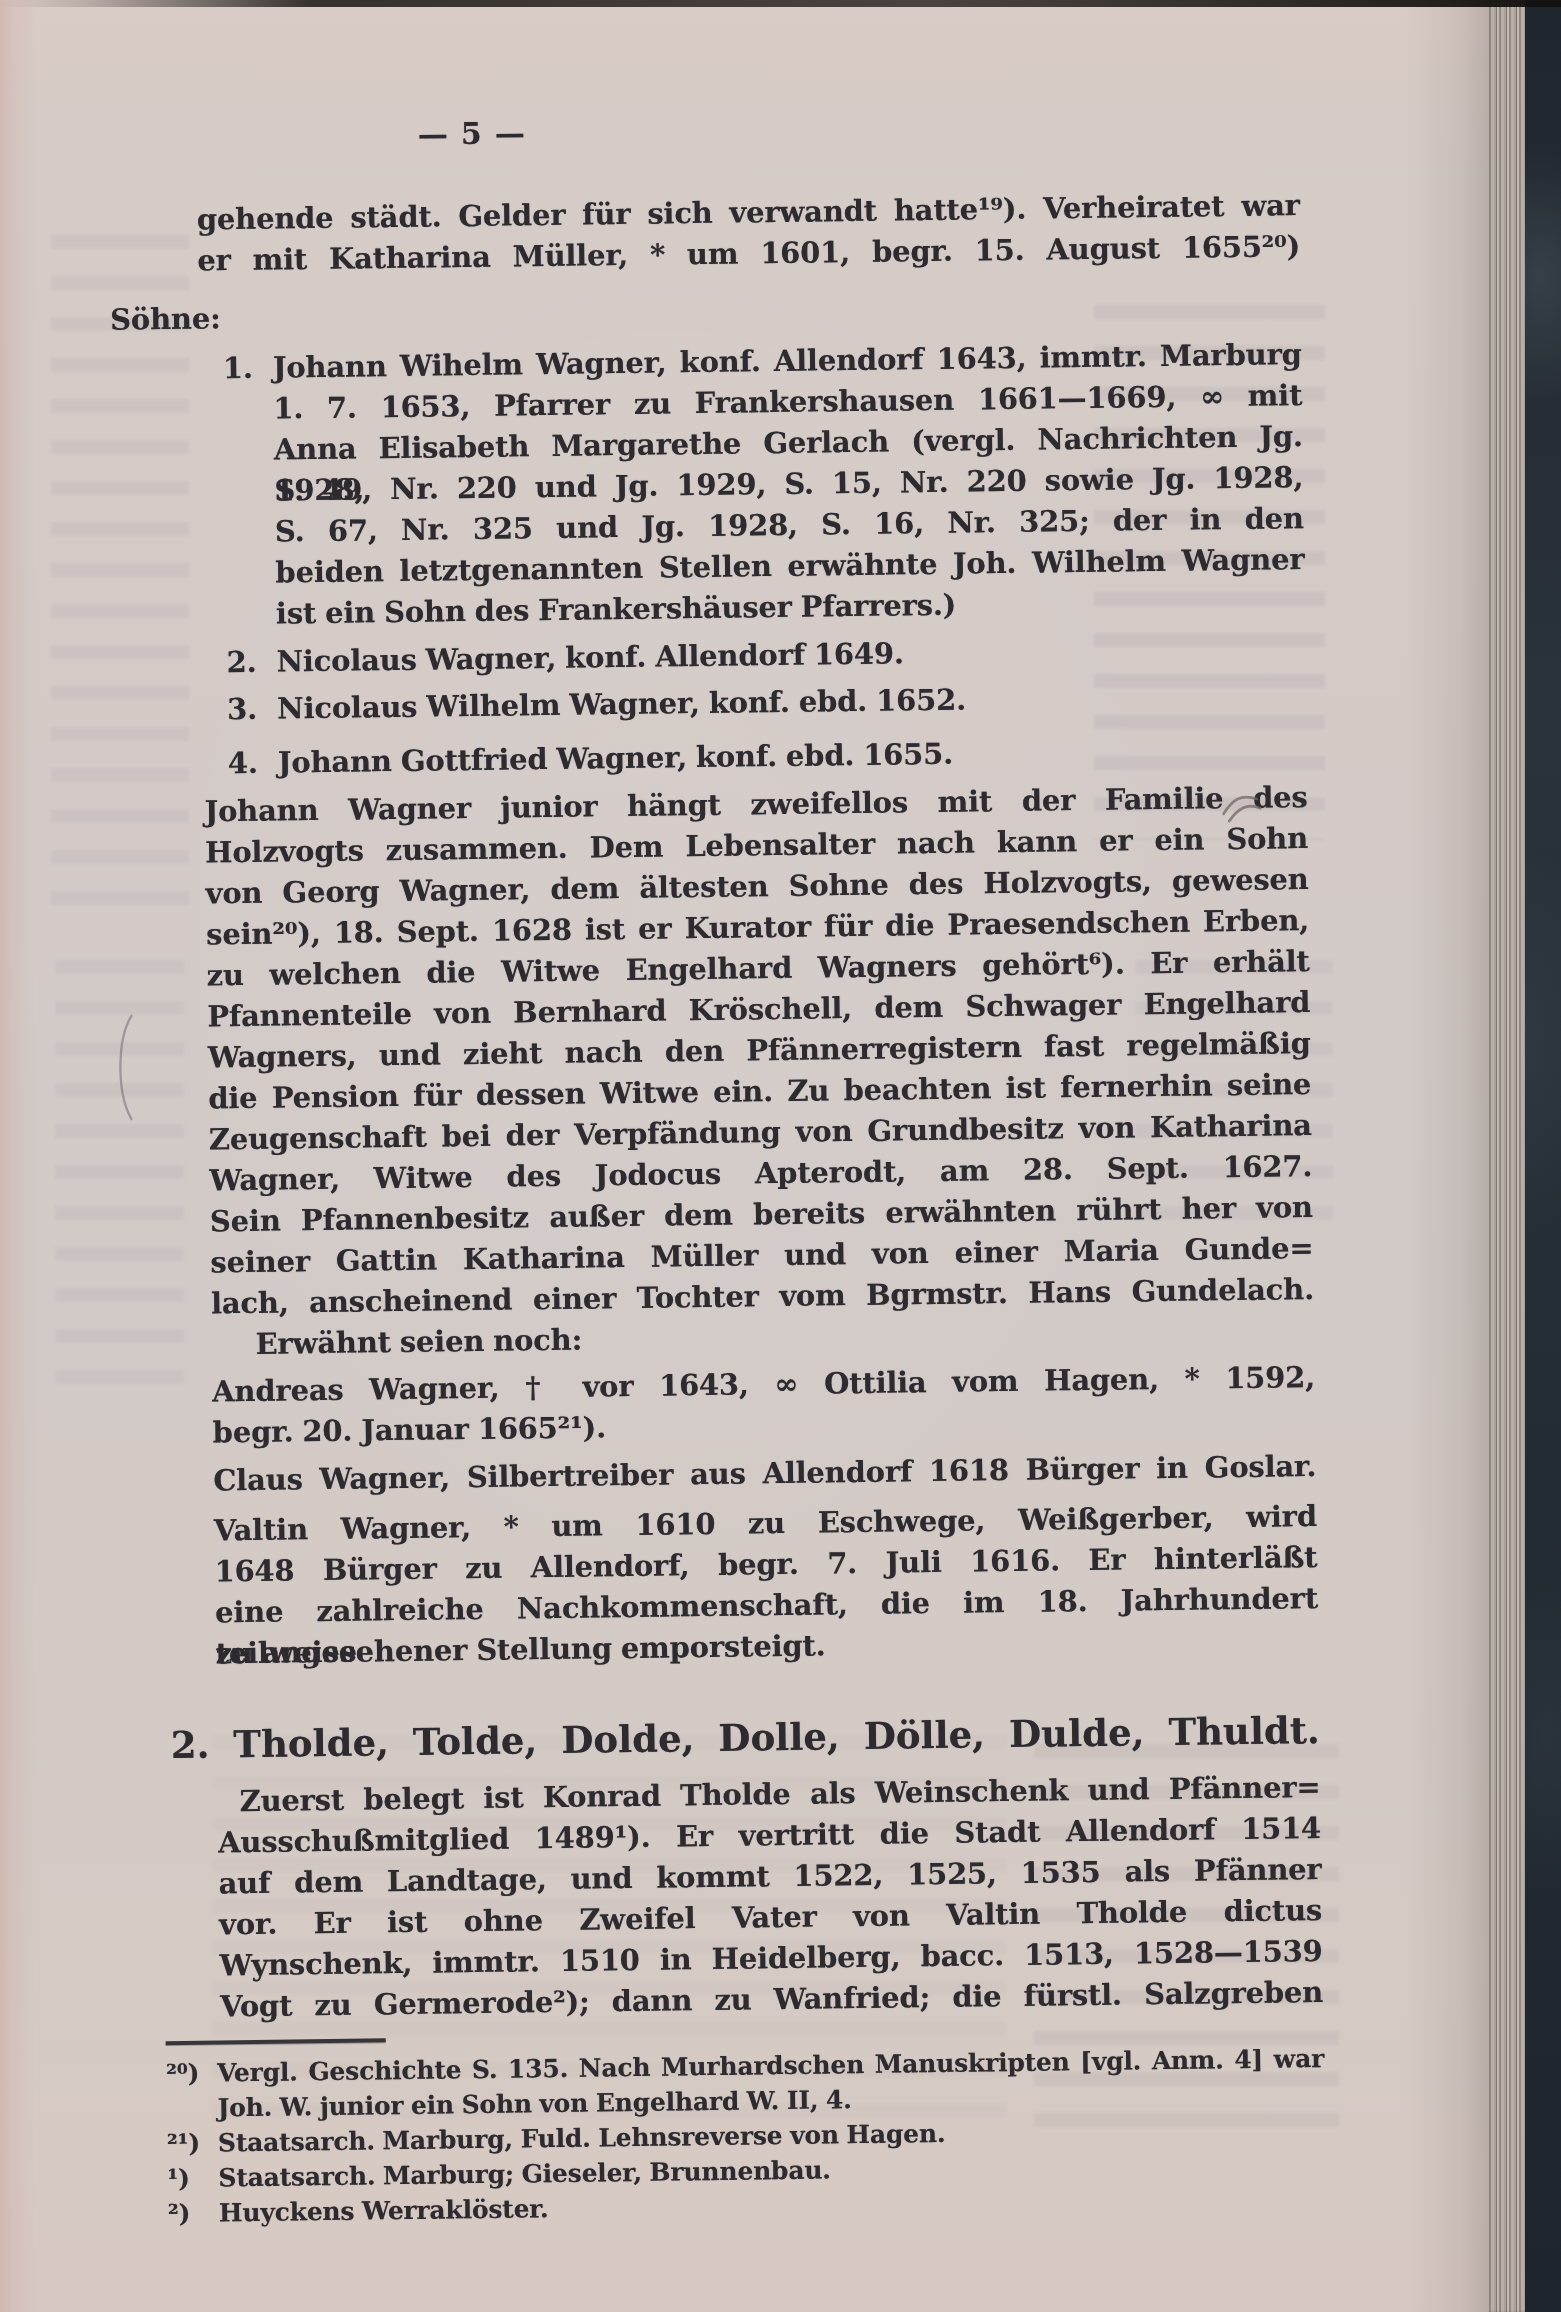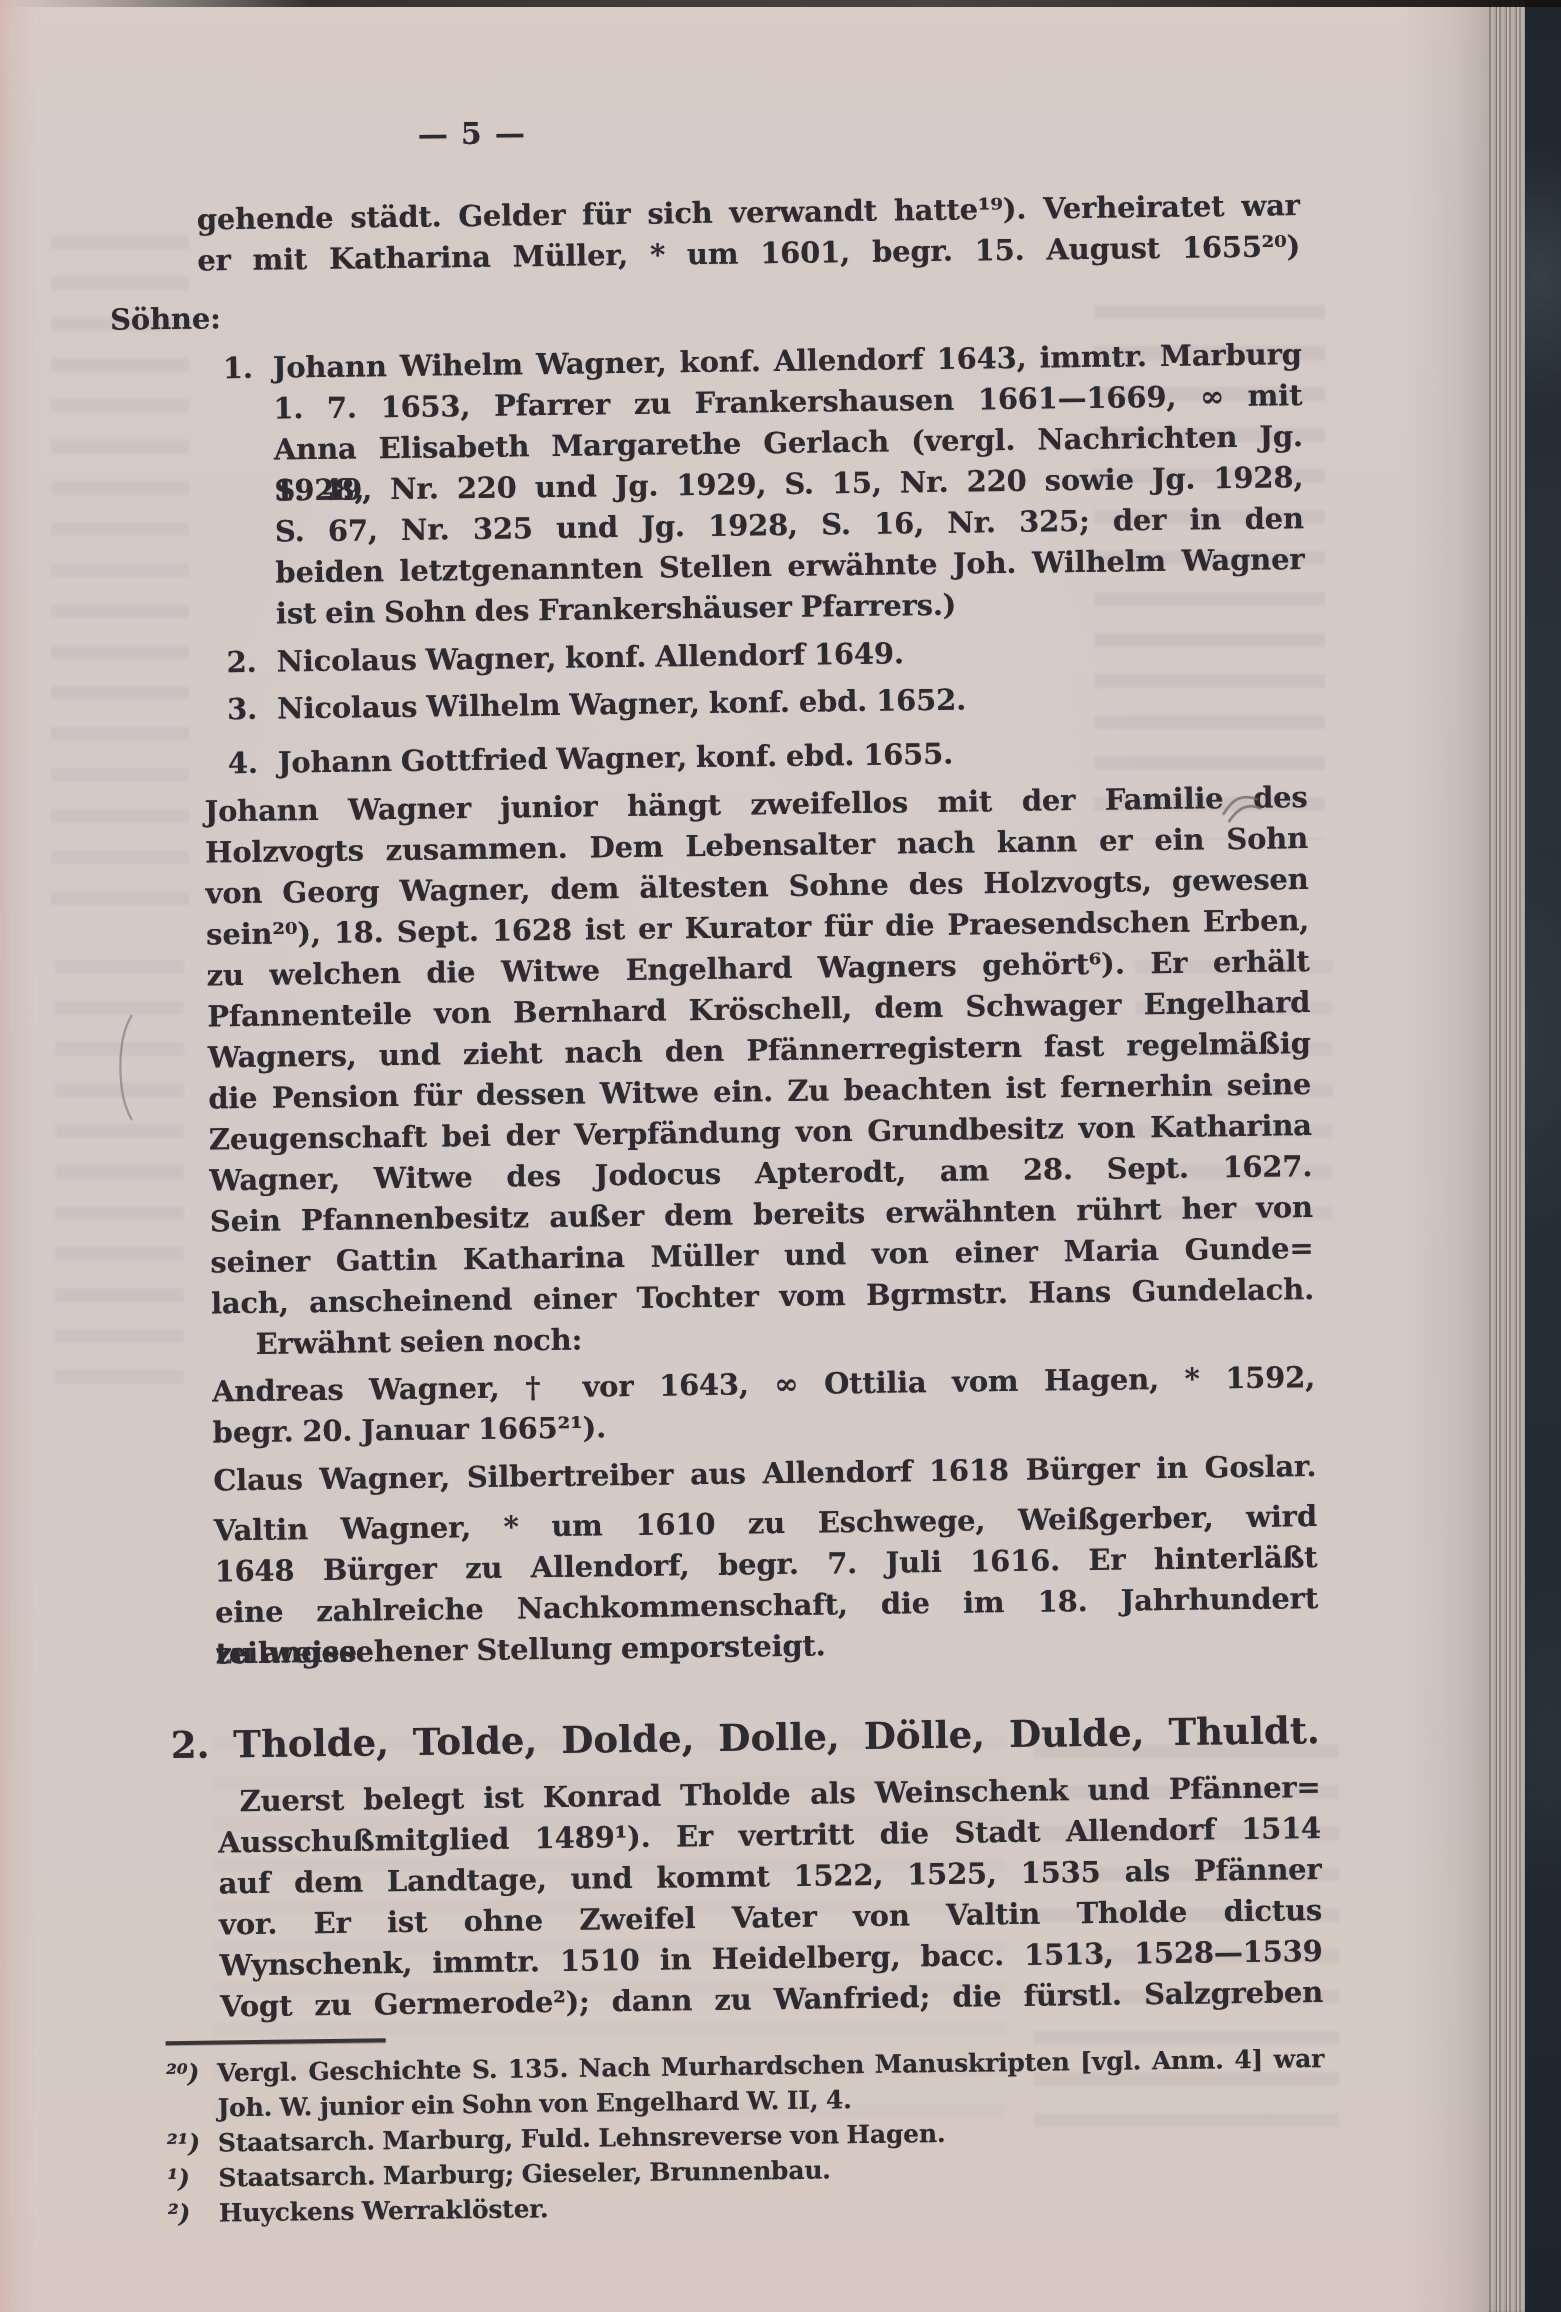--- a/index.html
+++ b/index.html
@@ -61,21 +61,21 @@
   .para-valtin{margin-top:9.2px;}
   .heading{margin:44px 0 0 -46px;font-size:37px;line-height:52px;height:52px;
     text-align:justify;text-align-last:justify;letter-spacing:0;}
   .para-tholde{margin-top:11px;}
   .para-tholde .tl:first-child{text-indent:22px;}
   .fnrule{margin:13px 0 0 -55px;width:220px;height:3.7px;background:#383539;
     box-shadow:0 0.9px 0.9px rgba(56,53,57,.4);}
   .footnotes{margin:11px 0 0 -55px;font-size:25px;letter-spacing:-0.2px;}
   .footnotes .tl{line-height:35px;height:35px;}
   .fn{position:relative;padding-left:51px;}
-  .fn .marker{position:absolute;left:0;top:0;line-height:35px;font-style:italic;}
+  .fn .marker{position:absolute;left:0;top:0;line-height:35px;}
   .fn-20 .tl:first-child{text-align-last:justify;}
 
   .pen-mark{position:absolute;left:1220px;top:786px;opacity:.75;}
   .margin-curve{position:absolute;left:113px;top:1012px;opacity:.45;}
 </style>
 </head>
 <body>
 
 <div class="scan">
   <div class="backdrop"></div>

